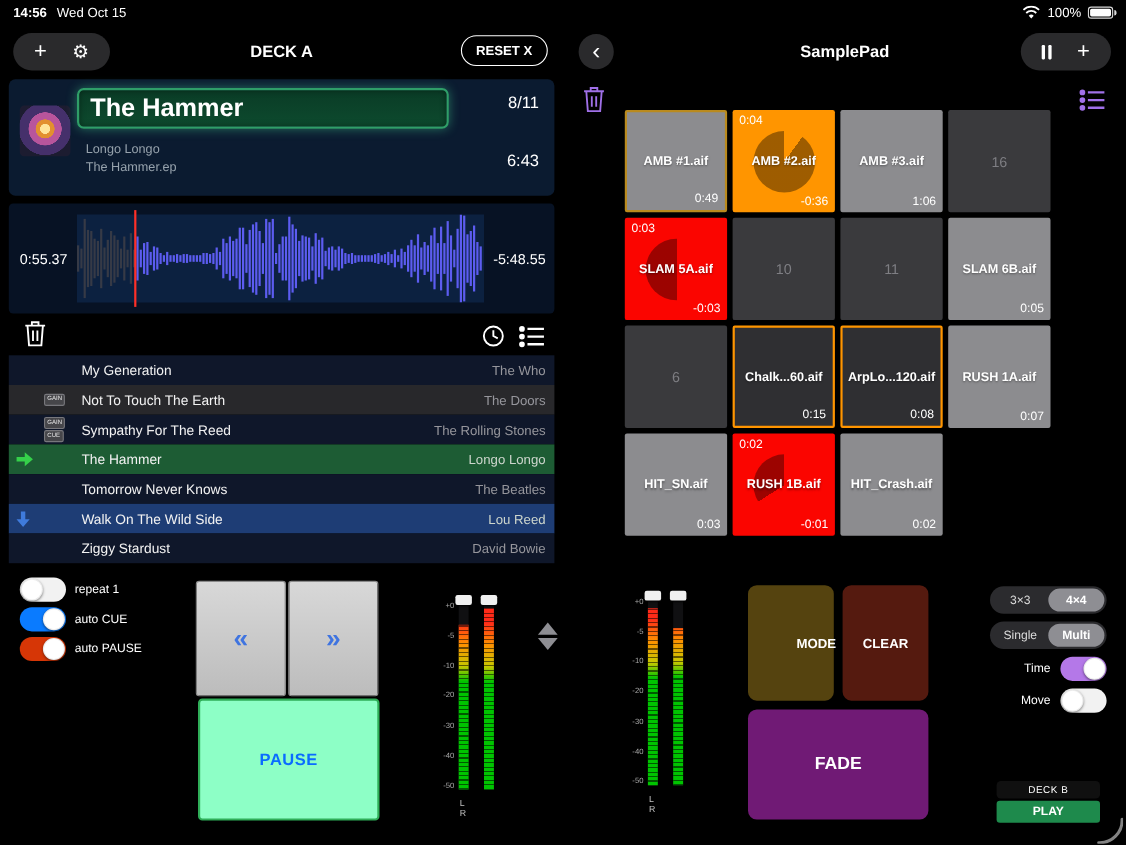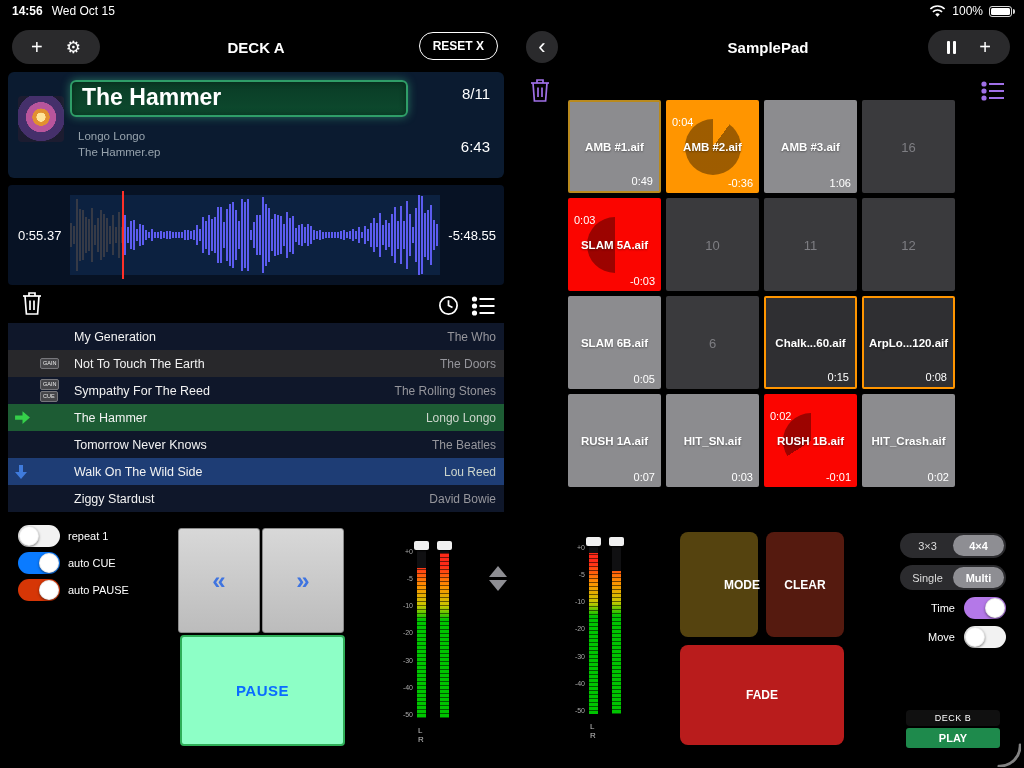--- a/index.html
+++ b/index.html
@@ -124,31 +124,31 @@
 
   
   .pad-grid { position:absolute; top:78px; left:56px; width:387px; height:387px; display:grid;
               grid-template-columns:repeat(4,93px); grid-template-rows:repeat(4,93px); gap:5px; }
   .pad { position:relative; background:#8c8c8f; border-radius:2px; overflow:hidden; }
   .pad.queued { background:#2f2f32; border:2px solid #ff9500; }
   .pad.empty { background:#3a3a3d; }
   .pad-name { position:absolute; top:50%; left:0; right:0; transform:translateY(-50%); text-align:center;
               font-size:11.5px; font-weight:600; color:#fff; text-shadow:0 1px 2px rgba(0,0,0,.4); z-index:2; white-space:nowrap; }
   .pad-time { position:absolute; bottom:4px; right:6px; font-size:11px; color:#fff; z-index:2; }
-  .pad-elapsed { position:absolute; top:16px; left:6px; font-size:11px; color:#fff; z-index:2; }
+  .pad-elapsed { position:absolute; top:4px; left:6px; font-size:11px; color:#fff; z-index:2; }
   .pad-num { position:absolute; top:50%; left:50%; transform:translate(-50%,-50%); font-size:13px; color:#7e7e83; }
   .pie { position:absolute; top:50%; left:50%; width:56px; height:56px; margin:-28px 0 0 -28px; border-radius:50%; z-index:1; }
 
   
   .mode-btn, .clear-btn { position:absolute; top:510px; width:78px; height:105px; border:none; border-radius:8px;
                           color:#fff; font-size:12px; font-weight:600; }
   .mode-btn { left:168px; background:#55430f;padding-left:44px; }
   .clear-btn { left:254px; background:#551a0f; }
-  .fade-btn { position:absolute; top:623px; left:168px; width:164px; height:100px; background:#b91c1c;
-              border:none; border-radius:8px; color:#fff; font-size:12px; font-weight:600; }
+  .fade-btn { position:absolute; top:623px; left:168px; width:164px; height:100px; background:#701a75;
+              border:none; border-radius:8px; color:#fff; font-size:16px; font-weight:600; }
   .seg { position:absolute; right:18px; width:106px; height:25px; background:#2b2b2e; border-radius:13px;
          display:flex; padding:2px; }
   .seg1 { top:511px; } .seg2 { top:543px; }
   .seg-opt { flex:1; display:flex; align-items:center; justify-content:center; font-size:11px; color:#ddd; border-radius:11px;text-align:center; }
   .seg-opt.sel { background:#8e8e93; color:#fff; font-weight:600; }
   .sp-switches { position:absolute; top:575px; right:18px; display:flex; flex-direction:column; gap:7px; align-items:flex-end; }
   .sp-row { display:flex; align-items:center; gap:9px; }
   .sp-label { font-size:11px; color:#fff; }
   .deckb { position:absolute; top:688px; right:24px; width:94px; height:16px; background:#101010; border-radius:4px;
            display:flex; align-items:center; justify-content:center; font-size:9px; letter-spacing:.5px; }
@@ -514,23 +514,20 @@
           <span class="pad-elapsed">0:03</span>
           <span class="pad-name">SLAM 5A.aif</span>
           <span class="pad-time">-0:03</span>
         </div>
         <div class="pad empty">
           <span class="pad-num">10</span>
         </div>
         <div class="pad empty">
           <span class="pad-num">11</span>
         </div>
-        <div class="pad empty">
-          <span class="pad-num">12</span>
-        </div>
         <div class="pad loaded">
           <span class="pad-name">SLAM 6B.aif</span>
           <span class="pad-time">0:05</span>
         </div>
         <div class="pad empty">
           <span class="pad-num">6</span>
         </div>
         <div class="pad queued">
           <span class="pad-name">Chalk...60.aif</span>
           <span class="pad-time">0:15</span>

